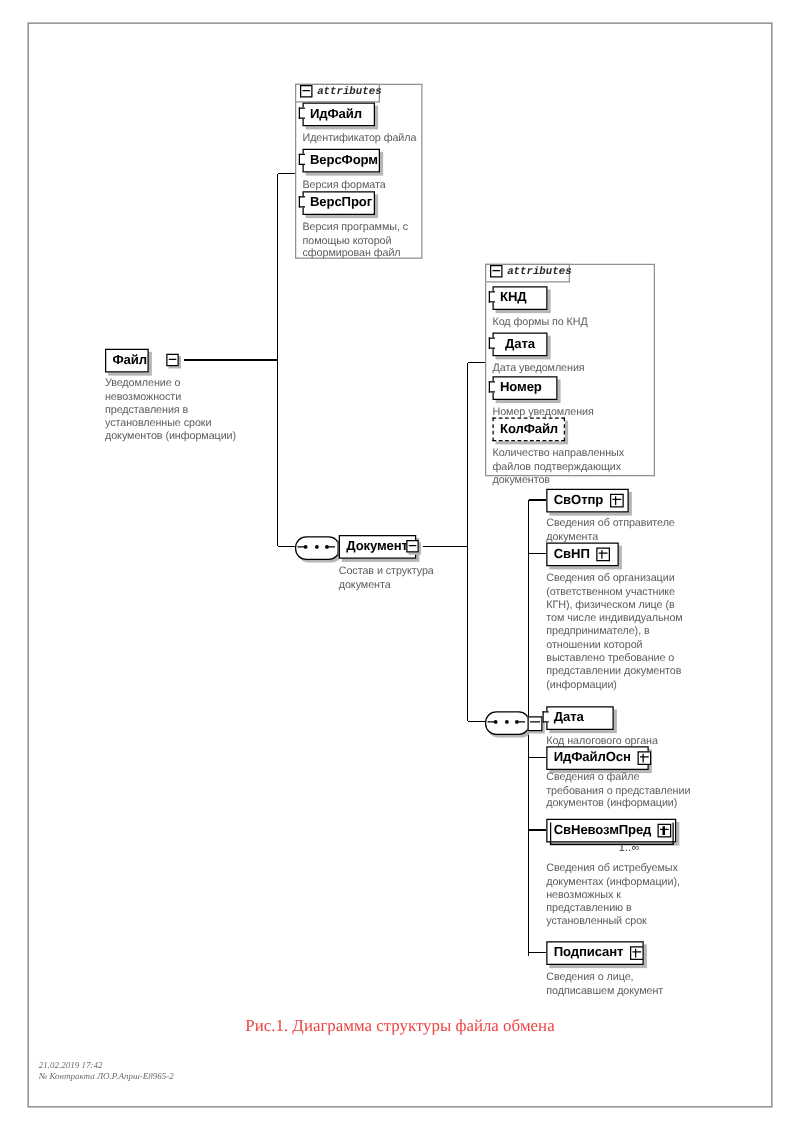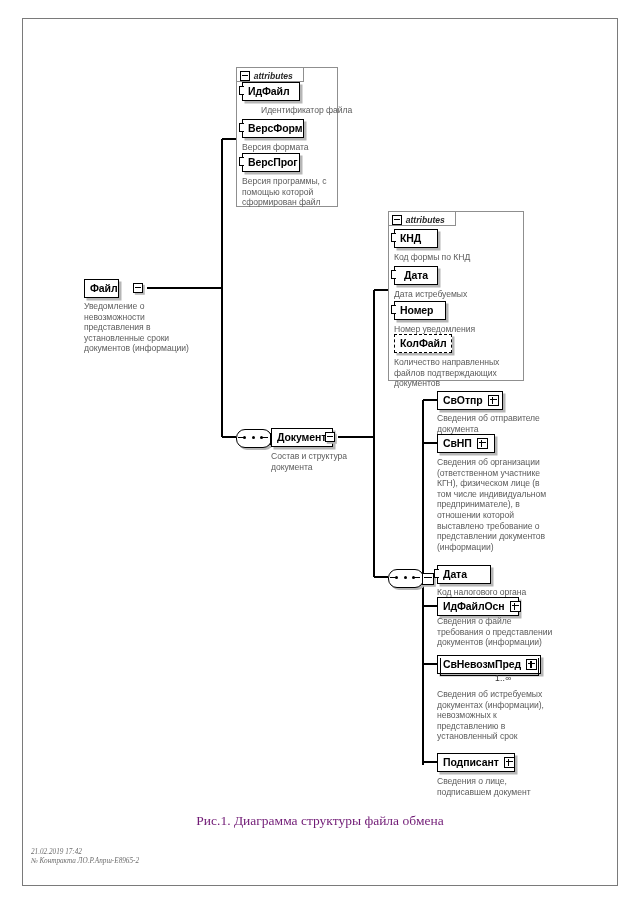--- a/index.html
+++ b/index.html
@@ -125,26 +125,27 @@
   }
   .attrbox-header {
     position: absolute;
     top: -1.3px;
     left: -1.3px;
     height: 15px;
     box-sizing: border-box;
     border: 1.3px solid #8f8f8f;
     background: #fff;
     display: flex;
-    align-items: flex-end;
+    align-items: flex-start;
     padding: 0 5px 0 3px;
     font-size: 8.6px;
     font-style: italic;
     font-weight: bold;
     color: #2a2a2a;
+    font-family: Liberation Mono, monospace;
   }
   .minusbox {
     width: 8px; height: 8px;
     border: 1.1px solid #000;
     margin-right: 4px;
     position: relative;
     background: #fff;
     flex: 0 0 auto;
   }
   .minusbox::before {
@@ -235,21 +236,21 @@
     letter-spacing: 0.2px;
   }
 
   
   .caption {
     position: absolute;
     width: 640px;
     text-align: center;
     font-family: "Liberation Serif", serif;
     font-size: 13.5px;
-    color: #701a75;
+    color: #ef4444;
   }
   .footer-line {
     position: absolute;
     font-family: "Liberation Serif", serif;
     font-size: 7.2px;
     font-style: italic;
     color: #6d6d6d;
     white-space: nowrap;
   }
 </style>
@@ -307,21 +308,21 @@
     <div class="attrbox-header" style="width:68px;">
       <span class="minusbox"></span>
       <span>attributes</span>
     </div>
   </div>
 
   <div class="node" style="left:242px; top:82px; width:58px;">
     <span class="attrtab"></span>
     <span class="nlabel">ИдФайл</span>
   </div>
-  <div class="desc" style="left:242px; top:105px; width:100px;margin-left:19px;">Идентификатор файла</div>
+  <div class="desc" style="left:242px; top:105px; width:100px;">Идентификатор файла</div>
 
   <div class="node" style="left:242px; top:119px; width:62px;">
     <span class="attrtab"></span>
     <span class="nlabel">ВерсФорм</span>
   </div>
   <div class="desc" style="left:242px; top:142px; width:100px;">Версия формата</div>
 
   <div class="node" style="left:242px; top:153px; width:58px;">
     <span class="attrtab"></span>
     <span class="nlabel">ВерсПрог</span>
@@ -359,21 +360,21 @@
   <div class="node" style="left:394px; top:229px; width:44px;">
     <span class="attrtab"></span>
     <span class="nlabel">КНД</span>
   </div>
   <div class="desc" style="left:394px; top:252px; width:124px;">Код формы по КНД</div>
 
   <div class="node" style="left:394px; top:266px; width:44px;justify-content:center;">
     <span class="attrtab"></span>
     <span class="nlabel">Дата</span>
   </div>
-  <div class="desc" style="left:394px; top:289px; width:124px;">Дата истребуемых</div>
+  <div class="desc" style="left:394px; top:289px; width:124px;">Дата уведомления</div>
 
   <div class="node" style="left:394px; top:301px; width:52px;">
     <span class="attrtab"></span>
     <span class="nlabel">Номер</span>
   </div>
   <div class="desc" style="left:394px; top:324px; width:124px;">Номер уведомления</div>
 
   <div class="node dashed" style="left:394px; top:334px; width:58px;">
     <span class="nlabel">КолФайл</span>
   </div>

